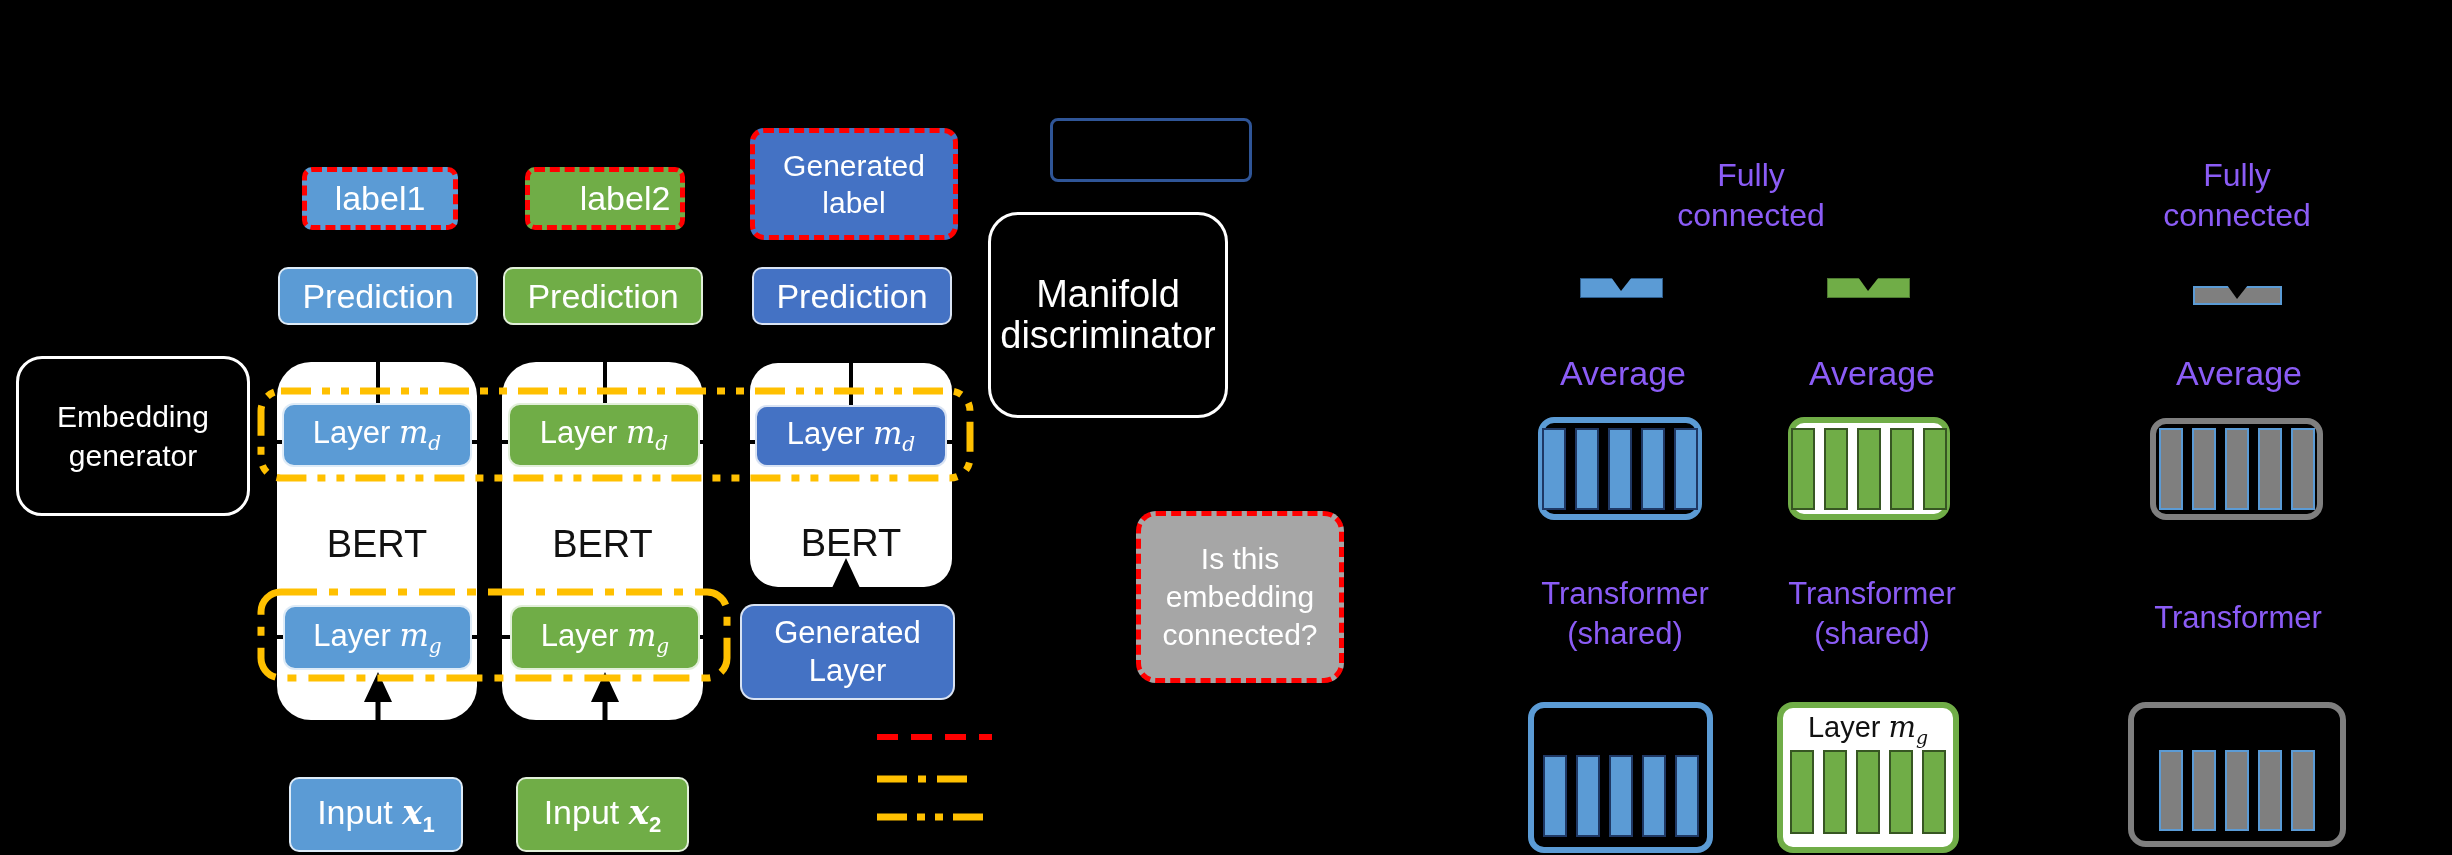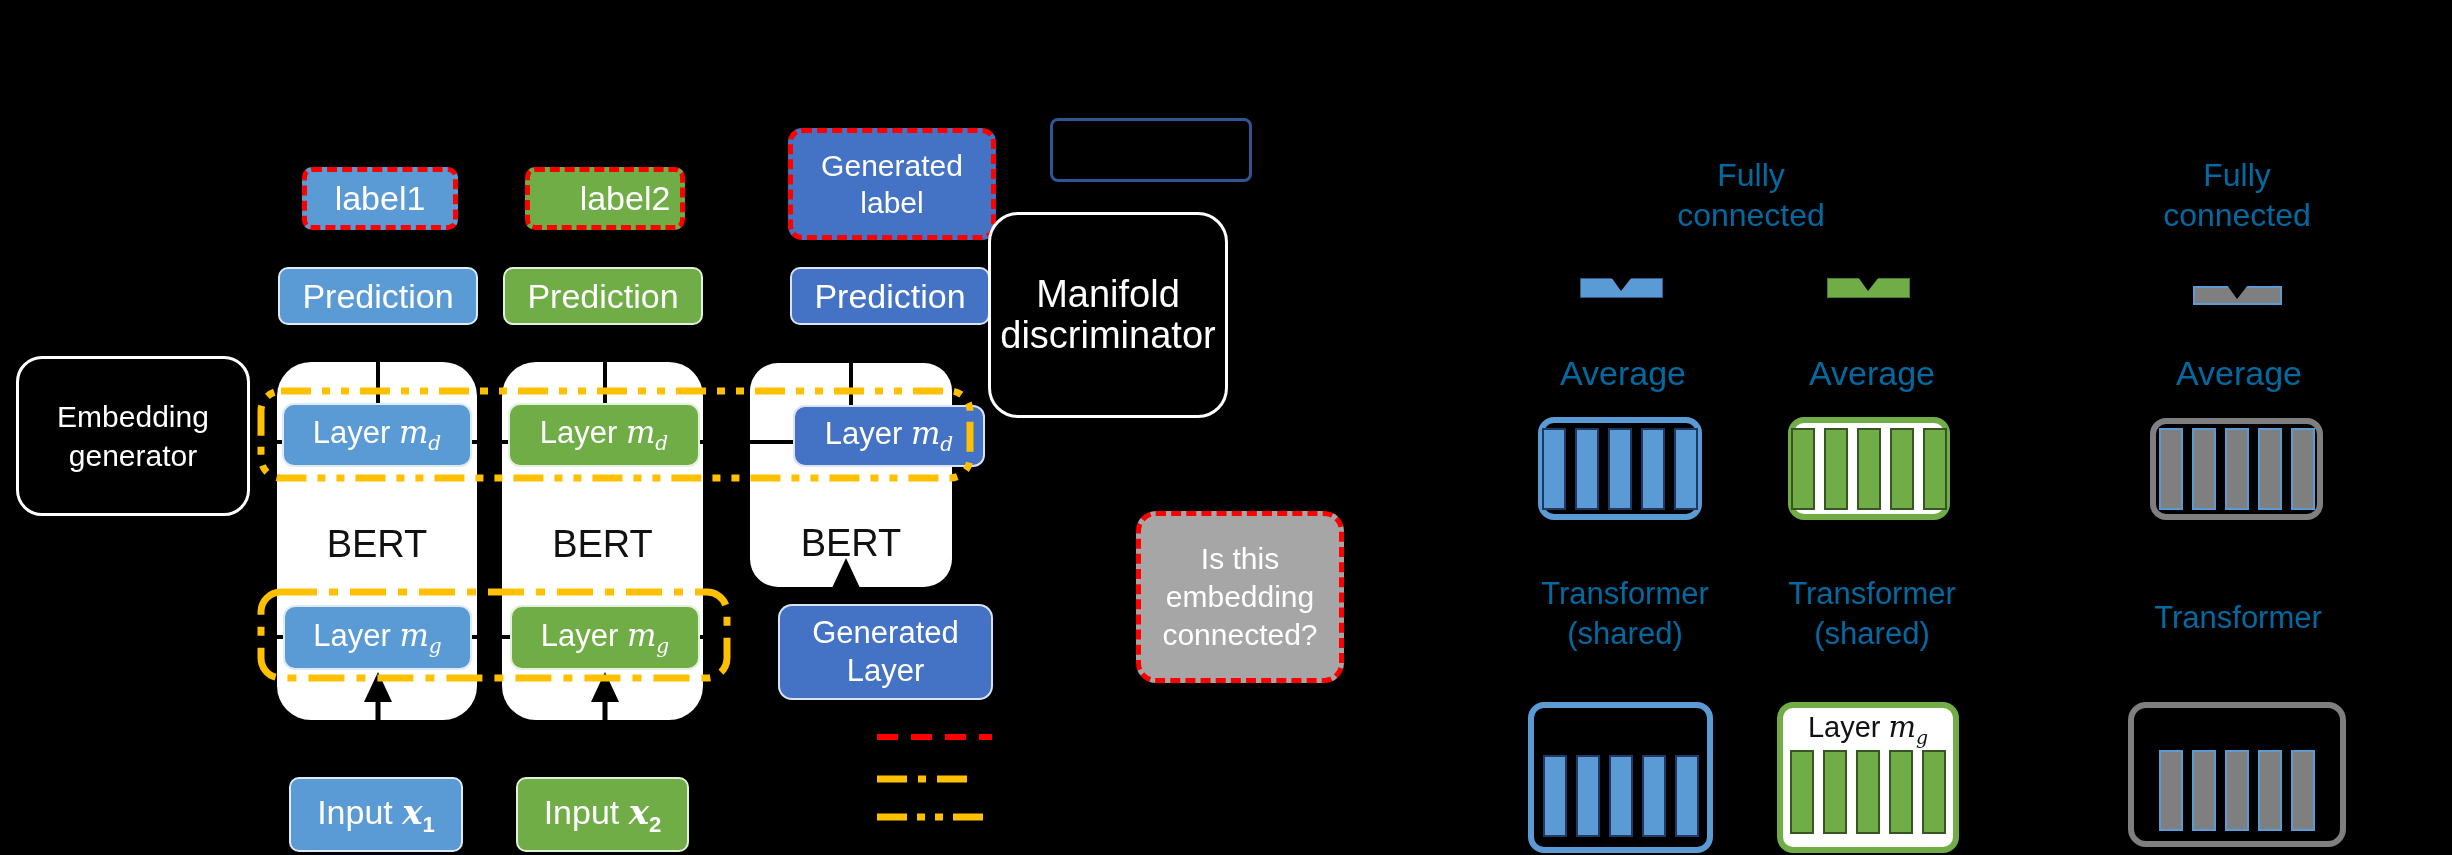--- a/index.html
+++ b/index.html
@@ -3,33 +3,33 @@
 <meta charset="utf-8">
 <style>
   html,body{margin:0;padding:0;background:#000;}
   .canvas{position:relative;width:2452px;height:855px;background:#000;overflow:hidden;
           font-family:"Liberation Sans",sans-serif;}
   .abs{position:absolute;box-sizing:border-box;}
   .box{display:flex;flex-direction:column;align-items:center;justify-content:center;
        text-align:center;color:#fff;box-sizing:border-box;}
   .blue{background:#5B9BD5;}
   .green{background:#70AD47;}
-  .dblue{background:#4472C4;margin-left:38px;}
+  .dblue{background:#4472C4;}
   .soft{border:2px solid rgba(255,255,255,.8);}
   .red-dash{border:5px dashed #FF0000;}
   .white-col{background:#ffffff;border-radius:34px;}
   .lbl{font-size:34px;}
   .lbl2{font-size:30px;line-height:37px;}
   .layer-lbl{font-size:31px;}
   .bert-lbl{color:#111;font-size:38px;font-weight:400;text-align:center;}
   .wire-box{border:3px solid #fff;border-radius:26px;background:#000;color:#fff;}
   .mvar{font-family:"DejaVu Serif",serif;font-style:italic;}
   .xvar{font-family:"DejaVu Serif",serif;font-style:italic;font-weight:bold;}
   sub{font-size:.65em;}
-  .rlabel{color:#0369a1;text-align:center;}
+  .rlabel{color:#8b5cf6;text-align:center;}
   .bars{display:flex;align-items:flex-end;justify-content:center;gap:9px;}
   .bar{width:20px;height:78px;}
   .bar.b{background:#5B9BD5;border:2px solid #1F3864;}
   .bar.g{background:#70AD47;border:2px solid #375623;}
   .bar.gr{background:#7F7F7F;border:2px solid #5B9BD5;}
   .emb{border-radius:16px;display:flex;align-items:center;justify-content:center;}
   svg{position:absolute;left:0;top:0;pointer-events:none;}
   .z1{z-index:1}.z2{z-index:2}.z3{z-index:3}.z4{z-index:4}
 </style>
 </head>

